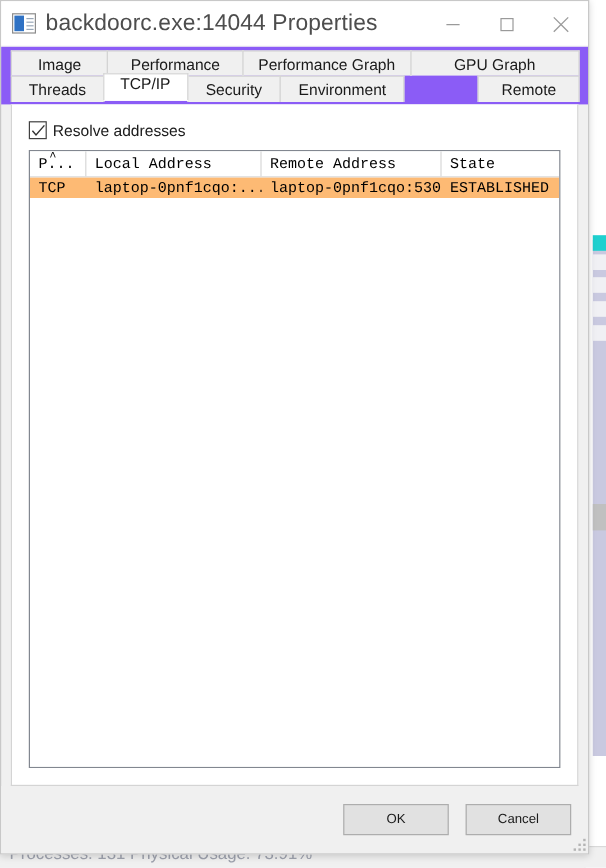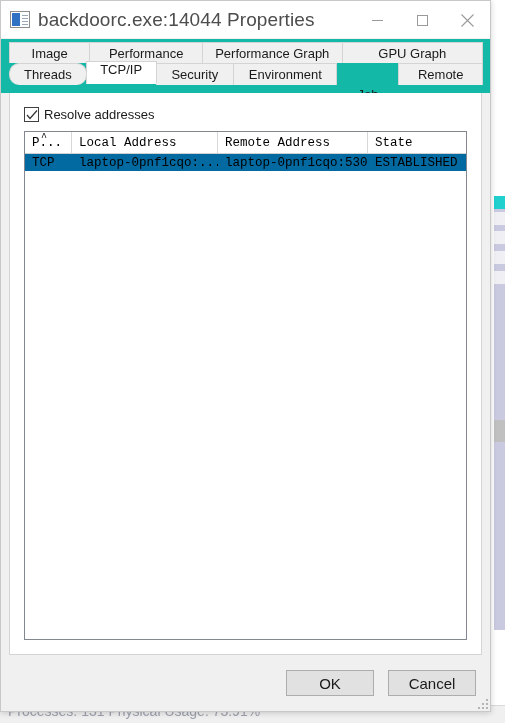--- a/index.html
+++ b/index.html
@@ -115,22 +115,22 @@
     display: flex;
     align-items: center;
     justify-content: center;
     cursor: default;
   }
   .win-btn svg { display: block; }
 
   
   .tabstrip {
     flex: 0 0 auto;
-    padding: 3px 8px 8px 8px;
-    background: #14b8a6;
+    padding: 3px 8px 2px 8px;
+    background: #8b5cf6;
     position: relative;
   }
   .tabrow {
     display: flex;
     height: 21px;
     position: relative;
   }
   .tab {
     background: #f0f0f0;
     border: 1px solid #d4d4d4;
@@ -227,21 +227,21 @@
     position: absolute;
     left: 16px; top: 1px;
     font-size: 10px;
     line-height: 10px;
     color: #000;
   }
   .lv-body { flex: 1 1 auto; position: relative; background: #fff; }
   .lv-row {
     display: flex;
     height: 17px;
-    background: #0369a1;
+    background: #fdba74;
     cursor: default;
   }
   .lv-td {
     font-family: "Liberation Mono", "DejaVu Sans Mono", monospace;
     font-size: 12.5px;
     color: #000;
     display: flex;
     align-items: center;
     padding-left: 7px;
     white-space: nowrap;
@@ -263,21 +263,21 @@
     justify-content: flex-end;
     padding-right: 14px;
     gap: 14px;
     background: #f0f0f0;
     position: relative;
   }
   .dlg-btn {
     width: 88px; height: 26px;
     background: #e1e1e1;
     border: 1px solid #adadad;
-    font-size: 15px;
+    font-size: 11px;
     color: #1a1a1a;
     font-family: "Liberation Sans", sans-serif;
     cursor: default;
   }
   .grip {
     position: absolute;
     right: 2px; bottom: 2px;
     width: 13px; height: 13px;
   }
   .grip i {
@@ -345,21 +345,21 @@
       </div>
       <div class="tab" style="width:147px;">
         <span>Performance Graph</span>
       </div>
       <div class="tab" style="width:148px;">
         <span>GPU Graph</span>
       </div>
     </div>
 
     <div class="tabrow row2">
-      <div class="tab" style="width:79px;border-radius:10px;">
+      <div class="tab" style="width:79px;">
         <span>Threads</span>
       </div>
       <div class="tab active" style="width:72px;">
         <span>TCP/IP</span>
       </div>
       <div class="tab" style="width:80px;">
         <span>Security</span>
       </div>
       <div class="tab" style="width:106px;">
         <span>Environment</span>

